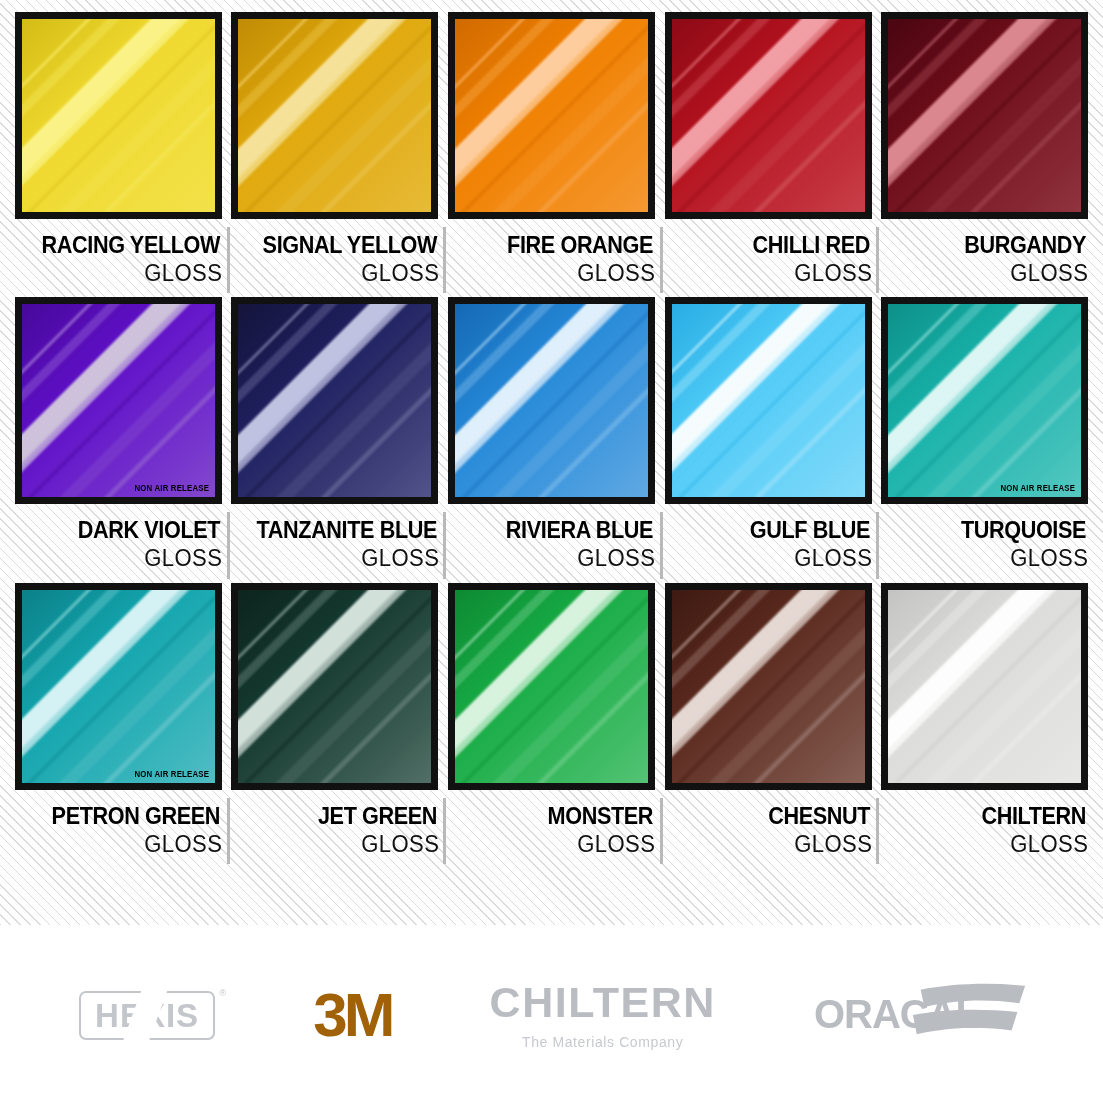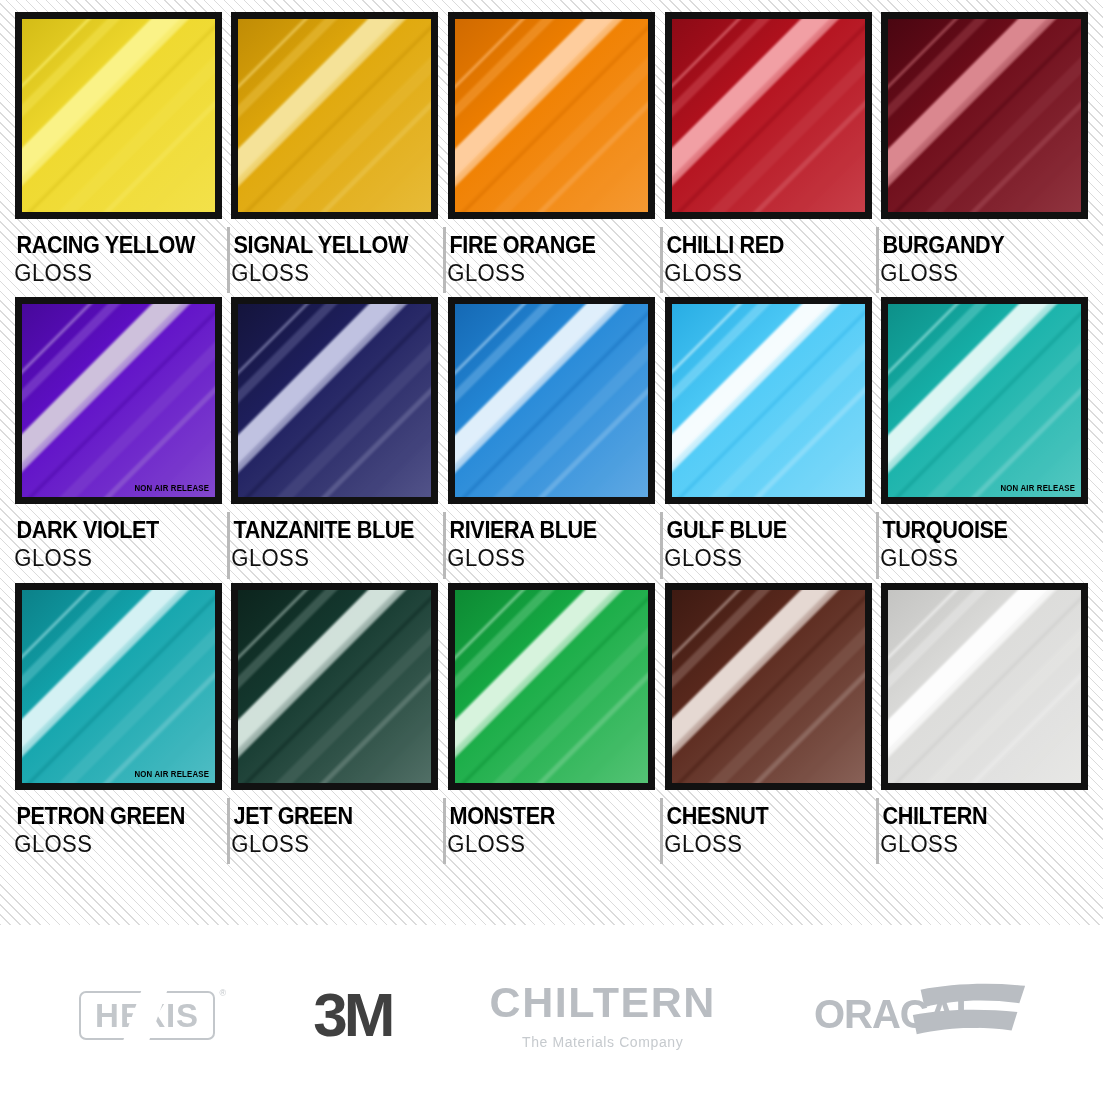--- a/index.html
+++ b/index.html
@@ -96,21 +96,21 @@
     transform: scaleX(0.92);
     transform-origin: right bottom;
     white-space: nowrap;
     z-index: 9;
   }
 
   
   .caption {
     width: 100%;
     padding: 14px 0 10px 0;
-    text-align: left;
+    text-align: right;
     position: relative;
   }
   .caption .name {
     font-family: "Liberation Sans", sans-serif;
     font-weight: 700;
     font-size: 23px;
     letter-spacing: -0.4px;
     color: #000000;
     line-height: 1.08;
     white-space: nowrap;
@@ -188,21 +188,21 @@
     font-size: 9px;
     color: #c3c7cb;
   }
 
   
   .threem {
     font-family: "Liberation Sans", sans-serif;
     font-weight: 700;
     font-size: 62px;
     letter-spacing: -4px;
-    color: #404040;
+    color: #a16207;
     line-height: 1;
   }
 
   
   .metamark-main {
     font-family: "Liberation Sans", sans-serif;
     font-weight: 700;
     font-size: 43px;
     letter-spacing: 1.5px;
     color: #b9bdc2;

